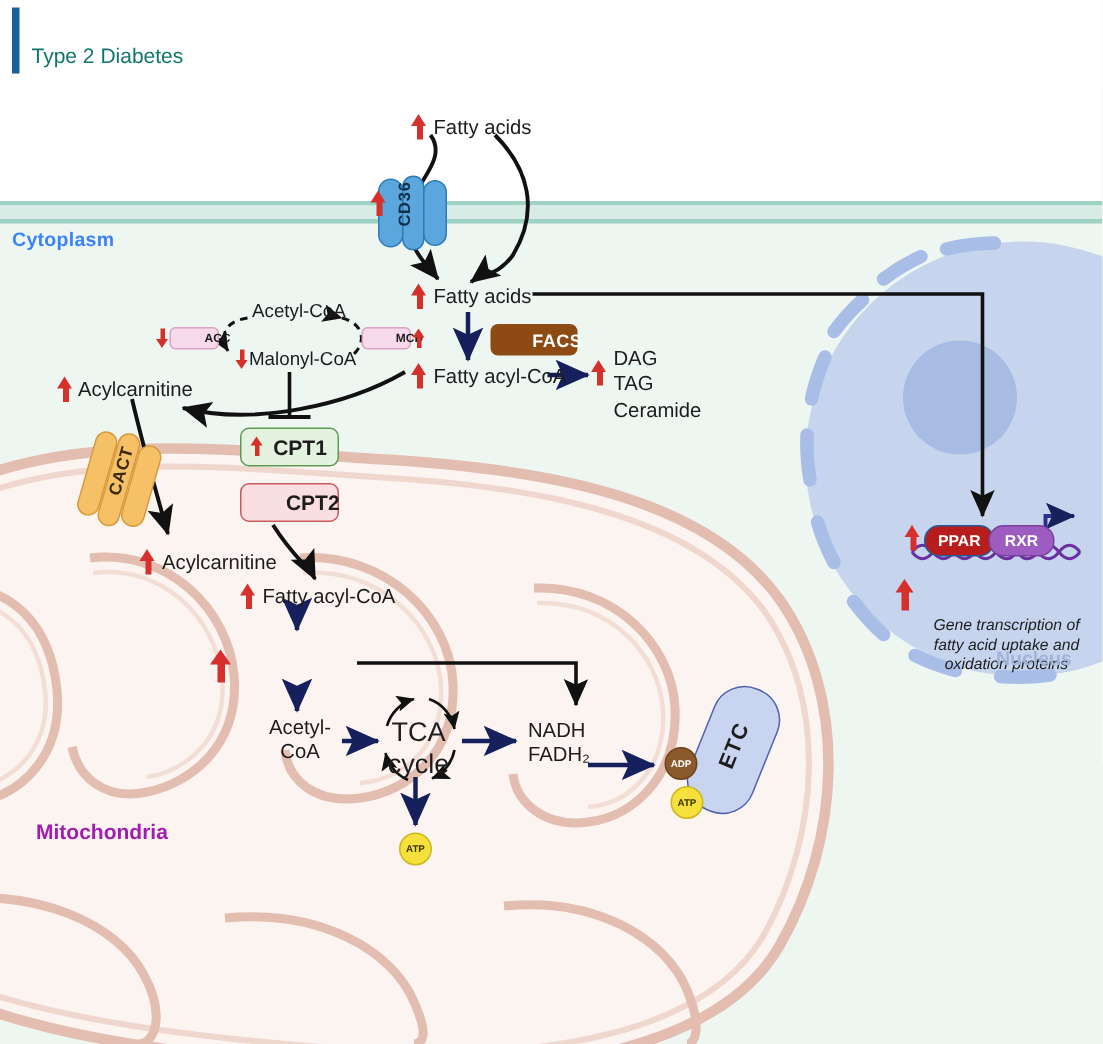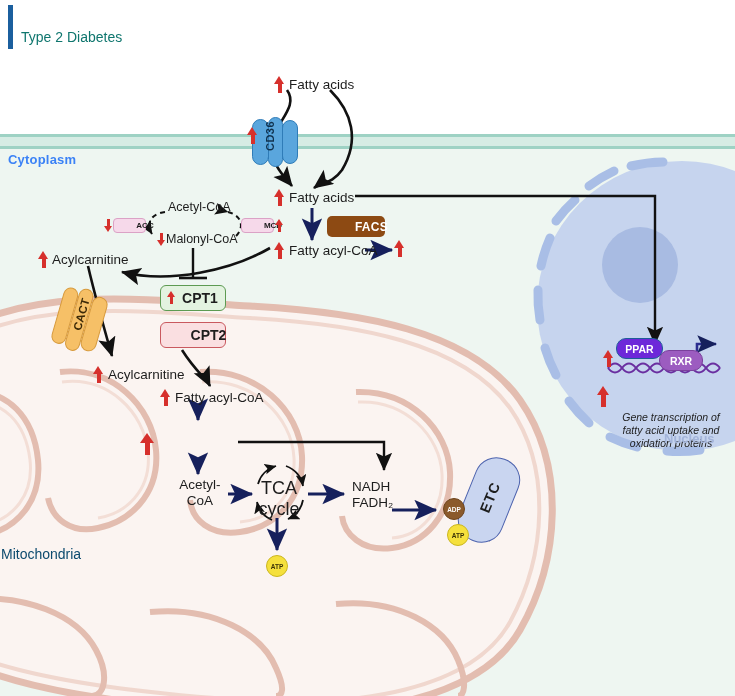--- a/index.html
+++ b/index.html
@@ -90,27 +90,27 @@
         color:#3a3206;font-size:6.5px;}
   #atp2{left:266px;top:555px;width:22px;height:22px;background:#f5e03c;border:1px solid #cbb71f;
         color:#3a3206;font-size:6.5px;}
 
   
   #tca{left:256px;top:478px;width:46px;height:34px;font-size:18px;font-weight:normal;text-align:center;
        line-height:1.16;}
 
   
   #nuc-label{left:664px;top:431px;font-size:13px;font-weight:bold;color:#a3b4da;}
-  #ppar{position:absolute;left:616px;top:338px;width:45px;height:19px;background:#6d28d9;border:1px solid #1f5e99;
+  #ppar{position:absolute;left:616px;top:350px;width:45px;height:19px;background:#b91c1c;border:1px solid #1f5e99;
         border-radius:10px;color:#fff;font-size:10.5px;font-weight:bold;display:flex;align-items:center;justify-content:center;}
   #rxr{position:absolute;left:659px;top:350px;width:42px;height:19px;background:#9c5cc0;border:1px solid #7a409c;
        border-radius:10px;color:#fff;font-size:10.5px;font-weight:bold;display:flex;align-items:center;justify-content:center;}
   #gene-cap{position:absolute;left:612px;top:378px;width:118px;font-size:10.5px;font-style:italic;
             color:#1d1d1d;text-align:center;line-height:1.25;margin-top:33px;}
-  #mito-label{left:1px;top:546px;font-size:14px;font-weight:normal;color:#0c4a6e;}
+  #mito-label{left:24px;top:546px;font-size:14px;font-weight:bold;color:#a21caf;}
 </style>
 </head>
 <body>
 
 <div id="stage">
 
   <div class="layer" id="header">
     <div id="title-bar"></div>
     <div id="subtitle">Type 2 Diabetes</div>
   </div>
@@ -290,20 +290,25 @@
       <b></b>
       <i></i>
     </div>
 
   <div class="node" style="left:289px;top:243px;">Fatty acyl-CoA</div>
   <div class="ar" style="left:274px;top:242px;">
       <b></b>
       <i></i>
     </div>
 
+  <div class="node" style="left:409px;top:230px;line-height:1.28;">
+    <div>DAG</div>
+    <div>TAG</div>
+    <div>Ceramide</div>
+  </div>
   <div class="ar" style="left:394px;top:240px;">
       <b></b>
       <i></i>
     </div>
 
   <div class="node" style="left:168px;top:200px;font-size:12.5px;">Acetyl-CoA</div>
 
   <div class="node" style="left:166px;top:232px;font-size:12.5px;">Malonyl-CoA</div>
   <div class="ar sm dn" style="left:157px;top:233px;">
       <b></b>

